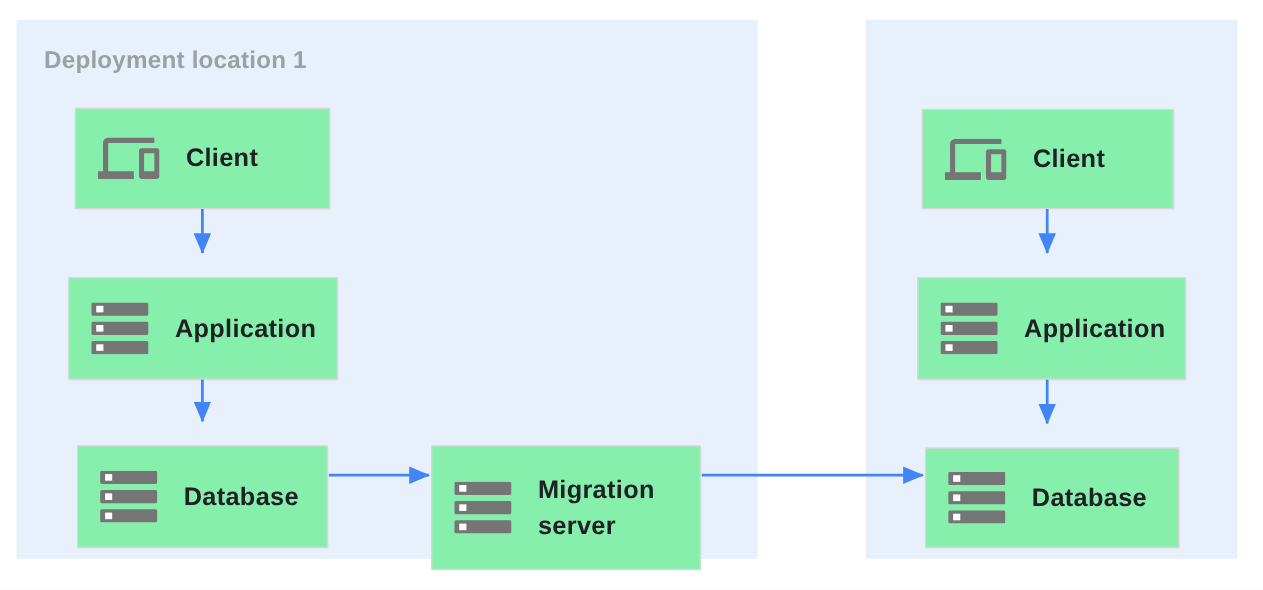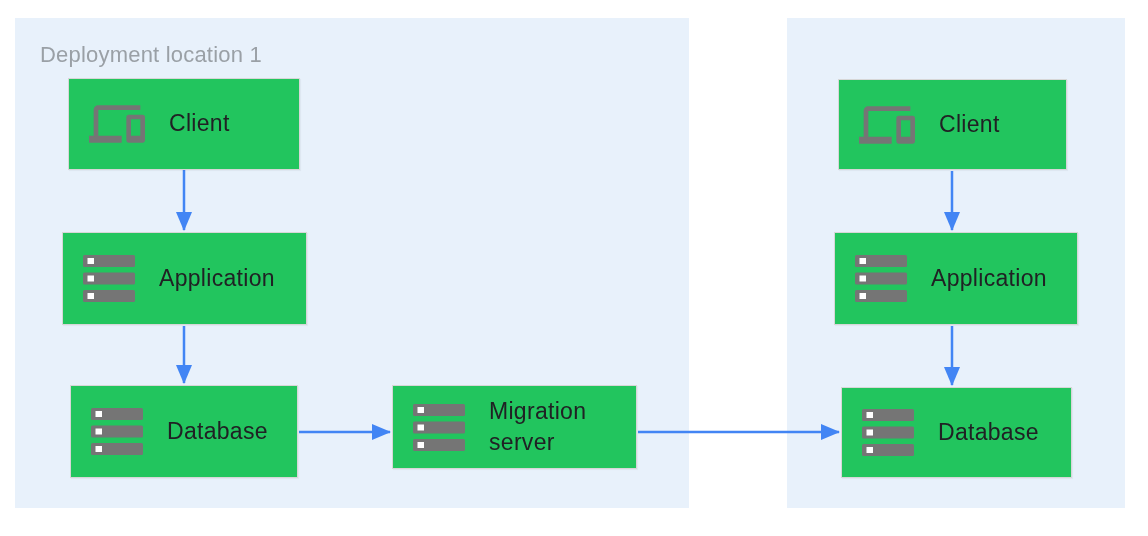--- a/index.html
+++ b/index.html
@@ -7,43 +7,45 @@
     padding: 0;
     background: #ffffff;
     font-family: "Liberation Sans", "DejaVu Sans", sans-serif;
   }
   .canvas {
     position: relative;
     width: 1148px;
     height: 536px;
     background: #ffffff;
     overflow: hidden;
+    font-weight: bold;
   }
   .zone {
     position: absolute;
     background: #e8f1fb;
   }
   .zone-label {
     position: absolute;
     font-size: 22px;
     color: #9aa0a6;
     letter-spacing: 0.2px;
     white-space: nowrap;
   }
   .node {
     position: absolute;
-    background: #22c55e;
+    background: #86efac;
     border: 1px solid #d7d7d7;
     box-sizing: border-box;
     display: flex;
     align-items: center;
     padding-left: 20px;
     padding-right: 12px;
     gap: 24px;
     box-shadow: 1px 1px 1px rgba(0,0,0,0.04);
+    margin-top: 20px;
   }
   .node-label {
     font-size: 23px;
     color: #202124;
     letter-spacing: 0.3px;
     line-height: 1.35;
   }
   .icon { flex: 0 0 auto; display: flex; align-items: center; }
   .arrow-layer {
     position: absolute;
@@ -106,21 +108,21 @@
           <rect x="4.5" y="3" width="6.5" height="6" fill="#fff"></rect>
         <rect x="0" y="17.5" width="52" height="12" rx="1.5"></rect>
           <rect x="4.5" y="20.5" width="6.5" height="6" fill="#fff"></rect>
         <rect x="0" y="35" width="52" height="12" rx="1.5"></rect>
           <rect x="4.5" y="38" width="6.5" height="6" fill="#fff"></rect>
       </svg>
     </span>
     <span class="node-label">Database</span>
   </div>
 
-  <div class="node" style="left:392px; top:385px; width:245px; height:84px;">
+  <div class="node" style="left:392px; top:385px; width:245px; height:113px;">
     <span class="icon">
       <svg width="52" height="47" viewBox="0 0 52 47" fill="#757575">
         <rect x="0" y="0" width="52" height="12" rx="1.5"></rect>
           <rect x="4.5" y="3" width="6.5" height="6" fill="#fff"></rect>
         <rect x="0" y="17.5" width="52" height="12" rx="1.5"></rect>
           <rect x="4.5" y="20.5" width="6.5" height="6" fill="#fff"></rect>
         <rect x="0" y="35" width="52" height="12" rx="1.5"></rect>
           <rect x="4.5" y="38" width="6.5" height="6" fill="#fff"></rect>
       </svg>
     </span>

